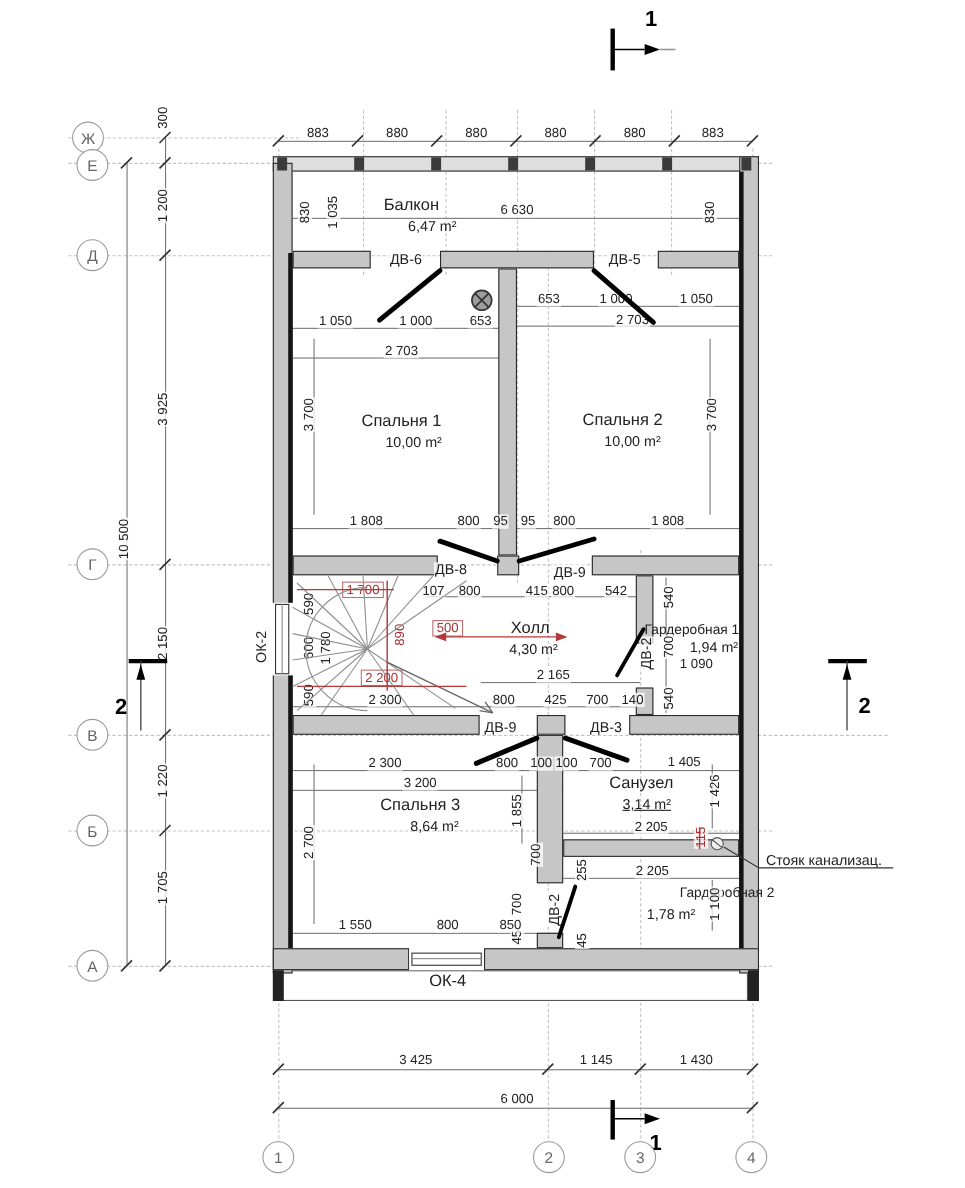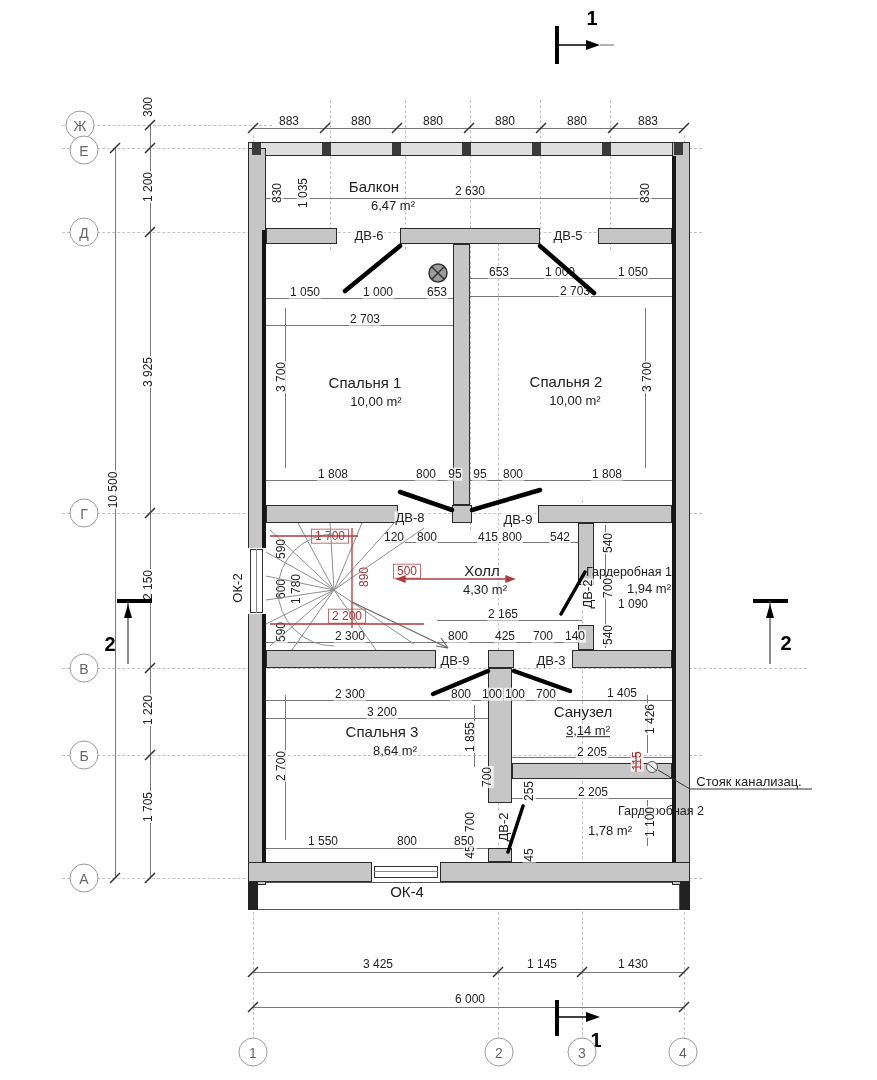--- a/index.html
+++ b/index.html
@@ -138,21 +138,21 @@
   <span class="lbl v" style="left:148px;top:107px;">300</span>
   <span class="lbl v" style="left:148px;top:187px;">1 200</span>
   <span class="lbl v" style="left:148px;top:372px;">3 925</span>
   <span class="lbl v" style="left:148px;top:585px;">2 150</span>
   <span class="lbl v" style="left:148px;top:710px;">1 220</span>
   <span class="lbl v" style="left:148px;top:807px;">1 705</span>
   <span class="lbl v" style="left:113px;top:490px;">10 500</span>
 
   <span class="lbl room" style="left:374px;top:187px;">Балкон</span>
   <span class="lbl area" style="left:393px;top:206px;">6,47 m²</span>
-  <span class="lbl" style="left:470px;top:191px;">2 630</span>
+  <span class="lbl" style="left:470px;top:191px;">6 630</span>
   <span class="lbl v" style="left:277px;top:193px;">830</span>
   <span class="lbl v" style="left:303px;top:193px;">1 035</span>
   <span class="lbl v" style="left:645px;top:193px;">830</span>
   <span class="lbl door" style="left:369px;top:236px;">ДВ-6</span>
   <span class="lbl door" style="left:568px;top:236px;">ДВ-5</span>
 
   <span class="lbl" style="left:305px;top:292px;">1 050</span>
   <span class="lbl" style="left:378px;top:292px;">1 000</span>
   <span class="lbl" style="left:437px;top:292px;">653</span>
   <span class="lbl" style="left:365px;top:319px;">2 703</span>
@@ -170,21 +170,21 @@
   <span class="lbl v" style="left:647px;top:377px;">3 700</span>
   <span class="lbl room" style="left:566px;top:382px;">Спальня 2</span>
   <span class="lbl area" style="left:575px;top:401px;">10,00 m²</span>
   <span class="lbl" style="left:480px;top:474px;">95</span>
   <span class="lbl" style="left:513px;top:474px;">800</span>
   <span class="lbl" style="left:607px;top:474px;">1 808</span>
 
   <span class="lbl door" style="left:410px;top:518px;">ДВ-8</span>
   <span class="lbl door" style="left:518px;top:520px;">ДВ-9</span>
 
-  <span class="lbl" style="left:394px;top:537px;">120</span>
+  <span class="lbl" style="left:394px;top:537px;">107</span>
   <span class="lbl" style="left:427px;top:537px;">800</span>
   <span class="lbl" style="left:488px;top:537px;">415</span>
   <span class="lbl" style="left:512px;top:537px;">800</span>
   <span class="lbl" style="left:560px;top:537px;">542</span>
 
   <span class="lbl v" style="left:281px;top:549px;">590</span>
   <span class="lbl v" style="left:281px;top:589px;">600</span>
   <span class="lbl v" style="left:281px;top:632px;">590</span>
   <span class="lbl v" style="left:296px;top:589px;">1 780</span>
   <span class="lbl red redbox" style="left:330px;top:536px;">1 700</span>

